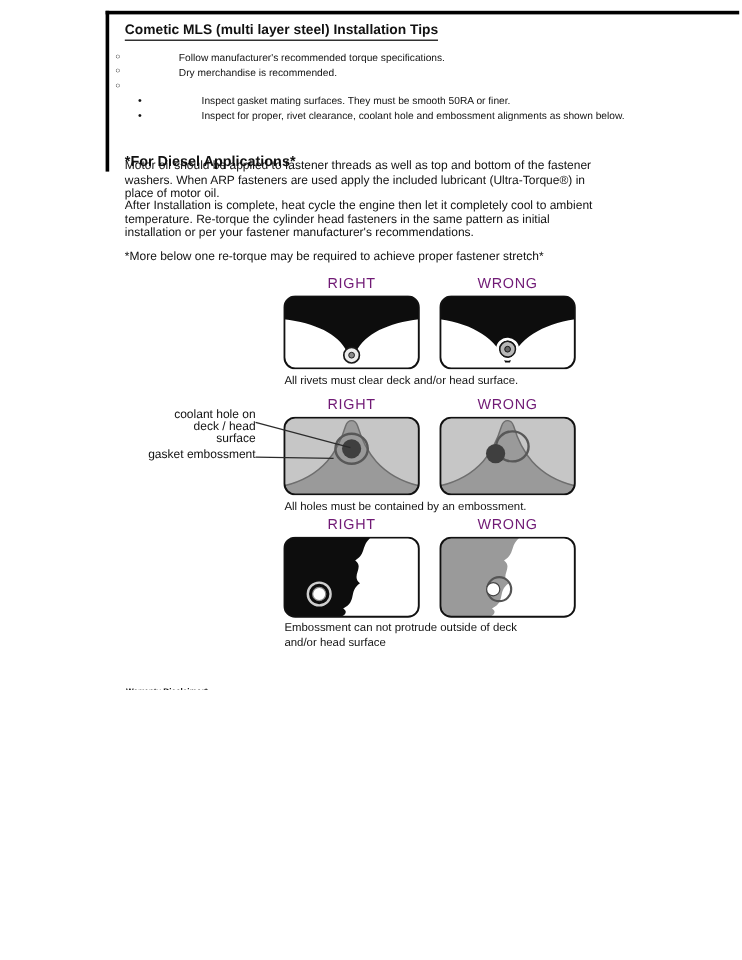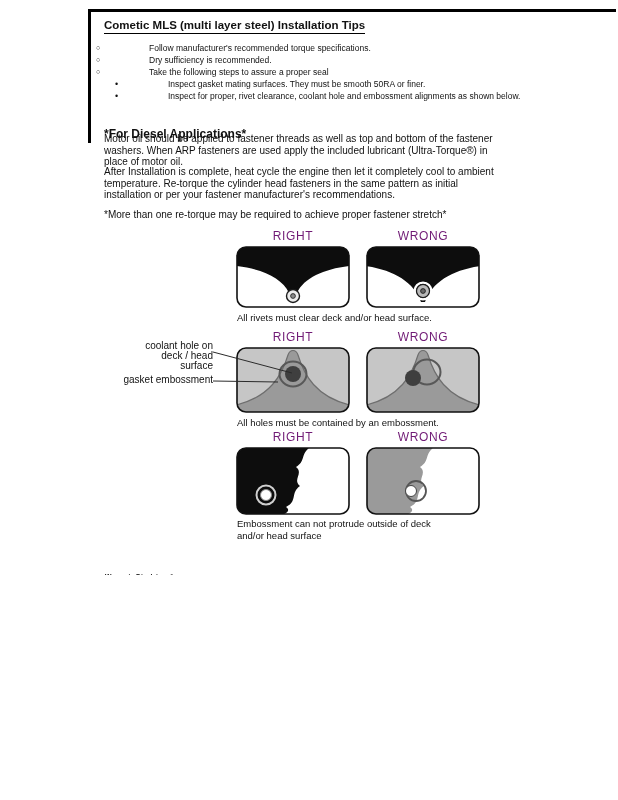--- a/index.html
+++ b/index.html
@@ -56,40 +56,39 @@
     <span>Cometic MLS (multi layer steel) Installation Tips</span>
   </div>
 
   <div class="abs tips">
     <div class="tip-row">
       <span class="mk">○</span>
       <span>Follow manufacturer's recommended torque specifications.</span>
     </div>
     <div class="tip-row">
       <span class="mk">○</span>
-      <span>Dry sufficiency is recommended.</span>
+      <span>Dry merchandise is recommended.</span>
     </div>
     <div class="tip-row">
       <span class="mk">○</span>
-      <span>Take the following steps to assure a proper seal</span>
     </div>
     <div class="tip-row sub">
       <span class="mk">•</span>
       <span>Inspect gasket mating surfaces.  They must be smooth 50RA or finer.</span>
     </div>
     <div class="tip-row sub">
       <span class="mk">•</span>
       <span>Inspect for proper, rivet clearance, coolant hole and embossment alignments as shown below.</span>
     </div>
   </div>
 
   <div class="abs diesel-h">*For Diesel Applications*</div>
   <div class="abs para p1">Motor oil should be applied to fastener threads as well as top and bottom of the fastener washers. When ARP fasteners are used apply the included lubricant (Ultra-Torque®) in place of motor oil.</div>
   <div class="abs para p2">After Installation is complete, heat cycle the engine then let it completely cool to ambient temperature. Re-torque the cylinder head fasteners in the same pattern as initial installation or per your fastener manufacturer's recommendations.</div>
-  <div class="abs para p3">*More than one re-torque may be required to achieve proper fastener stretch*</div>
+  <div class="abs para p3">*More below one re-torque may be required to achieve proper fastener stretch*</div>
 
   <div class="abs col-label lc row1-l">RIGHT</div>
   <div class="abs col-label rc row1-l">WRONG</div>
 
   <svg class="abs panel pr1 lc" viewBox="0 0 114 62">
     <defs>
         <clipPath id="c1a">
           <rect x="1" y="1" width="112" height="60" rx="9"></rect>
         </clipPath>
       </defs>

